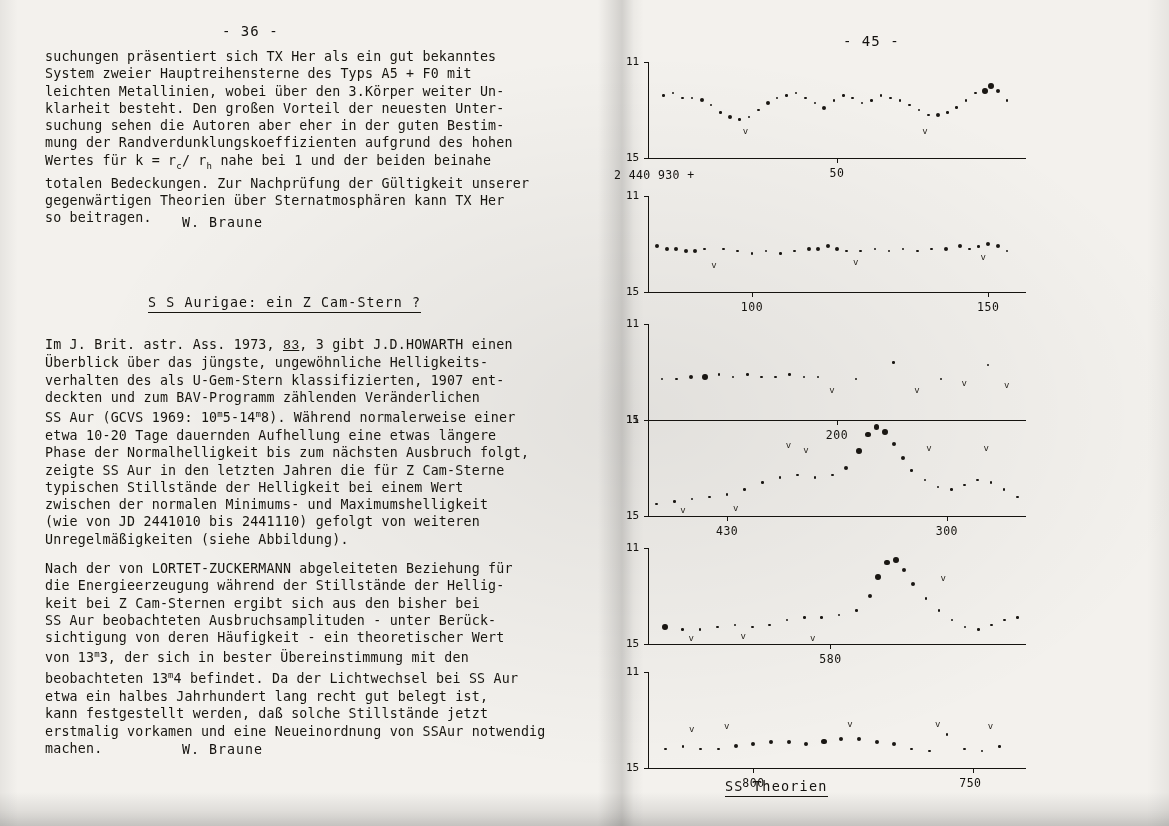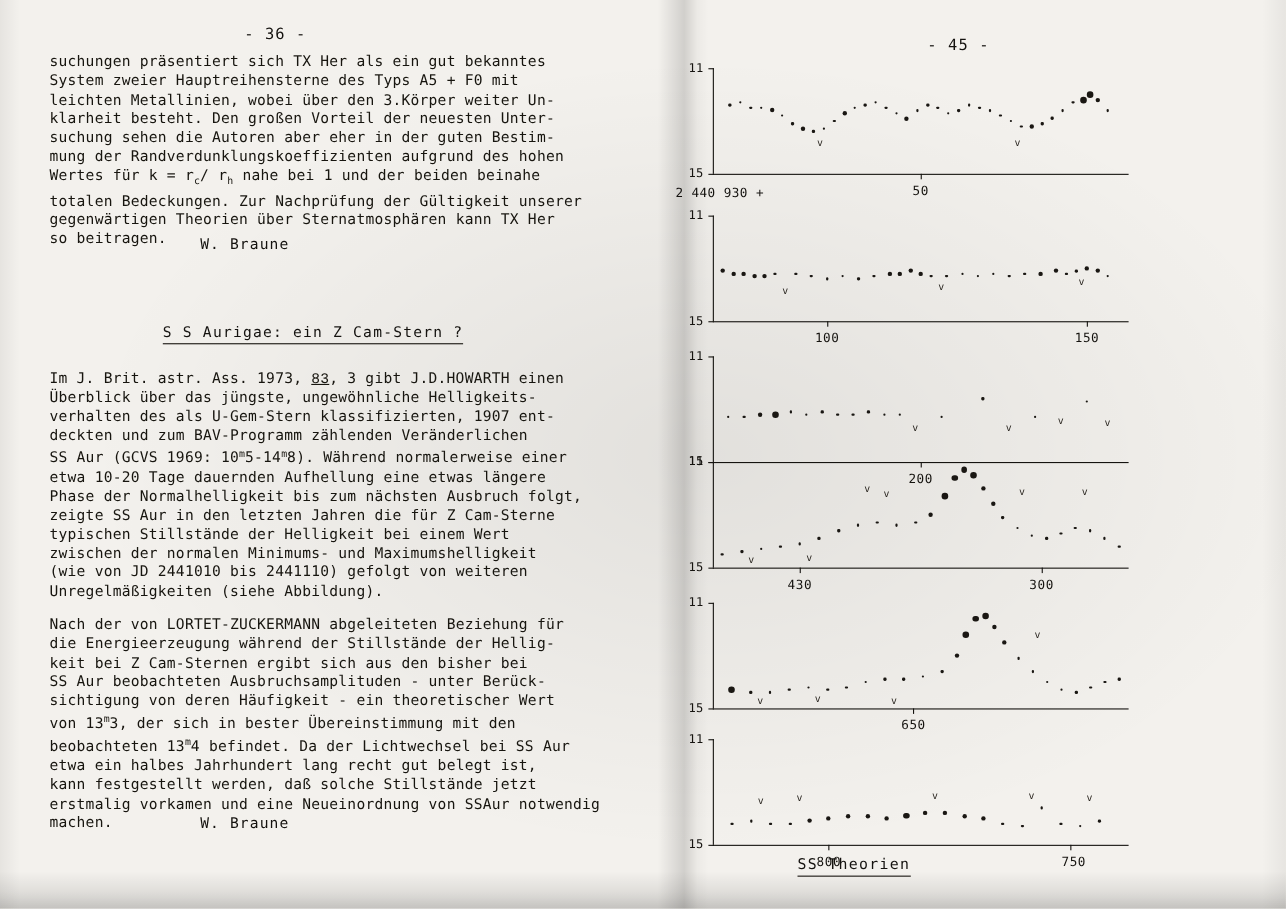--- a/index.html
+++ b/index.html
@@ -293,21 +293,21 @@
         <div class="vmark" style="left: 335.442px; top: 23.8px;">v</div>
       </div>
       <div class="panel" style="top: 548px; height: 120px;">
         <div class="axis-line" style="left: 0px; top: 0px; width: 1px; height: 96px;"></div>
         <div class="axis-line" style="left: 0px; top: 96px; width: 378px; height: 1px;"></div>
         <div class="axis-line" style="left: -4px; top: 0px; width: 5px; height: 1px;"></div>
         <div class="ylab" style="left: -22px; top: -7px;">11</div>
         <div class="axis-line" style="left: -4px; top: 96px; width: 5px; height: 1px;"></div>
         <div class="ylab" style="left: -22px; top: 89px;">15</div>
         <div class="axis-line" style="left: 182.483px; top: 96px; width: 1px; height: 5px;"></div>
-        <div class="xlab" style="left: 168.483px; top: 104px; width: 28px; text-align: center;">650</div>
+        <div class="xlab" style="left: 168.483px; top: 104px; width: 28px; text-align: center;">580</div>
         <div class="pt" style="left: 14.4793px; top: 76.3px; width: 5.8px; height: 5.8px;"></div>
         <div class="pt" style="left: 33.4586px; top: 80.3px; width: 2.6px; height: 2.6px;"></div>
         <div class="pt" style="left: 50.8379px; top: 80.3px; width: 2.6px; height: 2.6px;"></div>
         <div class="pt" style="left: 68.2172px; top: 77.9px; width: 2.6px; height: 2.6px;"></div>
         <div class="pt" style="left: 85.5966px; top: 75.5px; width: 2.6px; height: 2.6px;"></div>
         <div class="pt" style="left: 102.976px; top: 77.9px; width: 2.6px; height: 2.6px;"></div>
         <div class="pt" style="left: 120.355px; top: 75.5px; width: 2.6px; height: 2.6px;"></div>
         <div class="pt" style="left: 137.734px; top: 70.7px; width: 2.6px; height: 2.6px;"></div>
         <div class="pt" style="left: 155.114px; top: 68.3px; width: 2.6px; height: 2.6px;"></div>
         <div class="pt" style="left: 172.493px; top: 68.3px; width: 2.6px; height: 2.6px;"></div>
@@ -335,21 +335,21 @@
       <div class="panel" style="top: 672px; height: 120px;">
         <div class="axis-line" style="left: 0px; top: 0px; width: 1px; height: 96px;"></div>
         <div class="axis-line" style="left: 0px; top: 96px; width: 378px; height: 1px;"></div>
         <div class="axis-line" style="left: -4px; top: 0px; width: 5px; height: 1px;"></div>
         <div class="ylab" style="left: -22px; top: -7px;">11</div>
         <div class="axis-line" style="left: -4px; top: 96px; width: 5px; height: 1px;"></div>
         <div class="ylab" style="left: -22px; top: 89px;">15</div>
         <div class="axis-line" style="left: 105.488px; top: 96px; width: 1px; height: 5px;"></div>
         <div class="xlab" style="left: 91.4884px; top: 104px; width: 28px; text-align: center;">800</div>
         <div class="axis-line" style="left: 325.256px; top: 96px; width: 1px; height: 5px;"></div>
-        <div class="xlab" style="left: 311.256px; top: 104px; width: 28px; text-align: right;">750</div>
+        <div class="xlab" style="left: 311.256px; top: 104px; width: 28px; text-align: left;">750</div>
         <div class="pt" style="left: 16.2814px; top: 75.5px; width: 2.6px; height: 2.6px;"></div>
         <div class="pt" style="left: 33.8628px; top: 73.1px; width: 2.6px; height: 2.6px;"></div>
         <div class="pt" style="left: 51.4442px; top: 75.5px; width: 2.6px; height: 2.6px;"></div>
         <div class="pt" style="left: 69.0256px; top: 75.5px; width: 2.6px; height: 2.6px;"></div>
         <div class="pt" style="left: 85.907px; top: 72.4px; width: 4px; height: 4px;"></div>
         <div class="pt" style="left: 103.488px; top: 70px; width: 4px; height: 4px;"></div>
         <div class="pt" style="left: 121.07px; top: 67.6px; width: 4px; height: 4px;"></div>
         <div class="pt" style="left: 138.651px; top: 67.6px; width: 4px; height: 4px;"></div>
         <div class="pt" style="left: 156.233px; top: 70px; width: 4px; height: 4px;"></div>
         <div class="pt" style="left: 172.914px; top: 66.7px; width: 5.8px; height: 5.8px;"></div>

